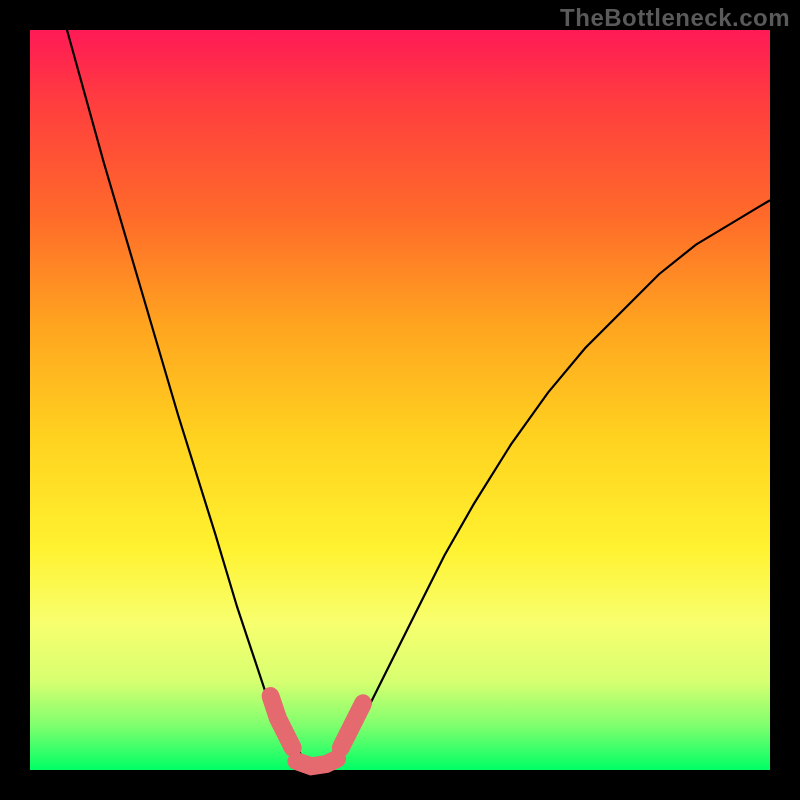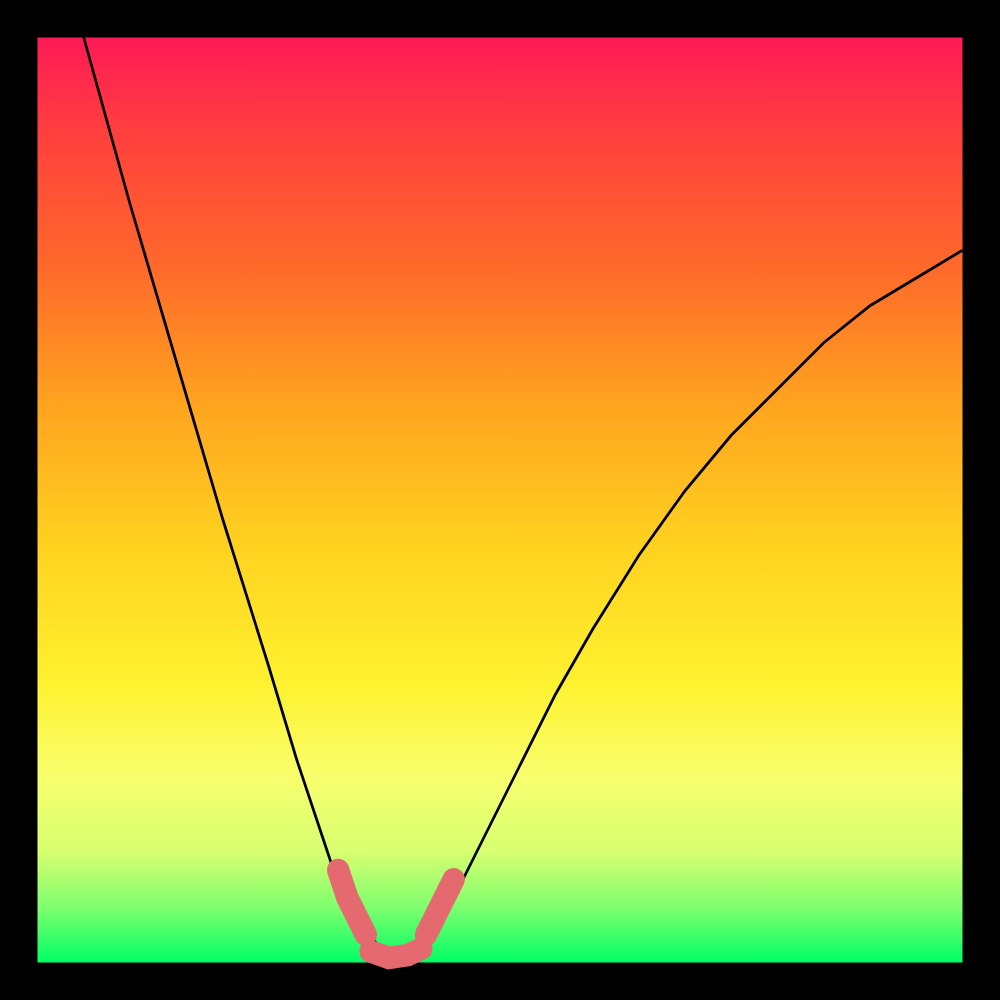--- a/index.html
+++ b/index.html
@@ -59,13 +59,14 @@
 <div class="frame">
   <div class="plot-area">
     <svg class="curve" viewBox="0 0 740 740" preserveAspectRatio="none">
       <path id="left-branch" fill="none" stroke="#000" stroke-width="2.2" d="M0.00 -148.00 L14.80 -88.80 L37.00 0.00 L74.00 133.20 L111.00 259.00 L148.00 384.80 L185.00 503.20 L207.20 577.20 L222.00 621.60 L236.80 666.00 L251.60 695.60 L266.40 717.80 L273.80 728.90 L281.20 736.30"></path>
       <path id="right-branch" fill="none" stroke="#000" stroke-width="2.2" d="M281.20 736.30 L296.00 732.60 L310.80 717.80 L333.00 688.20 L355.20 643.80 L384.80 584.60 L414.40 525.40 L444.00 473.60 L481.00 414.40 L518.00 362.60 L555.00 318.20 L592.00 281.20 L629.00 244.20 L666.00 214.60 L703.00 192.40 L740.00 170.20"></path>
       <path id="marker-left" class="marker" d="M240.50 666.00 L247.90 688.20 L255.30 703.00 L262.70 717.80"></path>
       <path id="marker-bottom" class="marker" d="M266.40 731.12 L281.20 736.30 L296.00 734.08 L307.10 728.90"></path>
       <path id="marker-right" class="marker" d="M310.80 717.80 L318.20 703.00 L325.60 688.20 L333.00 673.40"></path>
     </svg>
   </div>
+  <div class="watermark">TheBottleneck.com</div>
 </div>
 
 </body></html>

